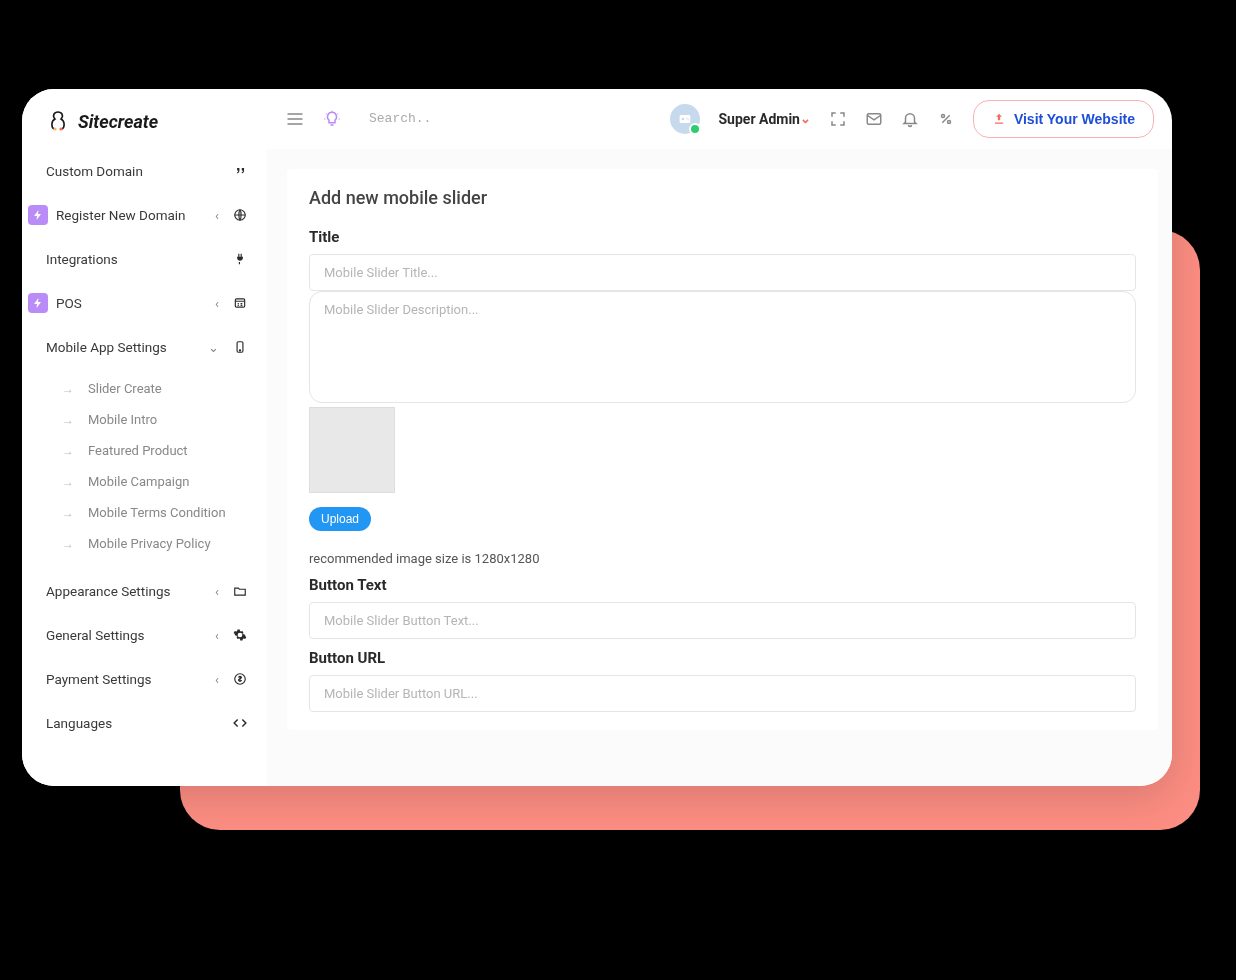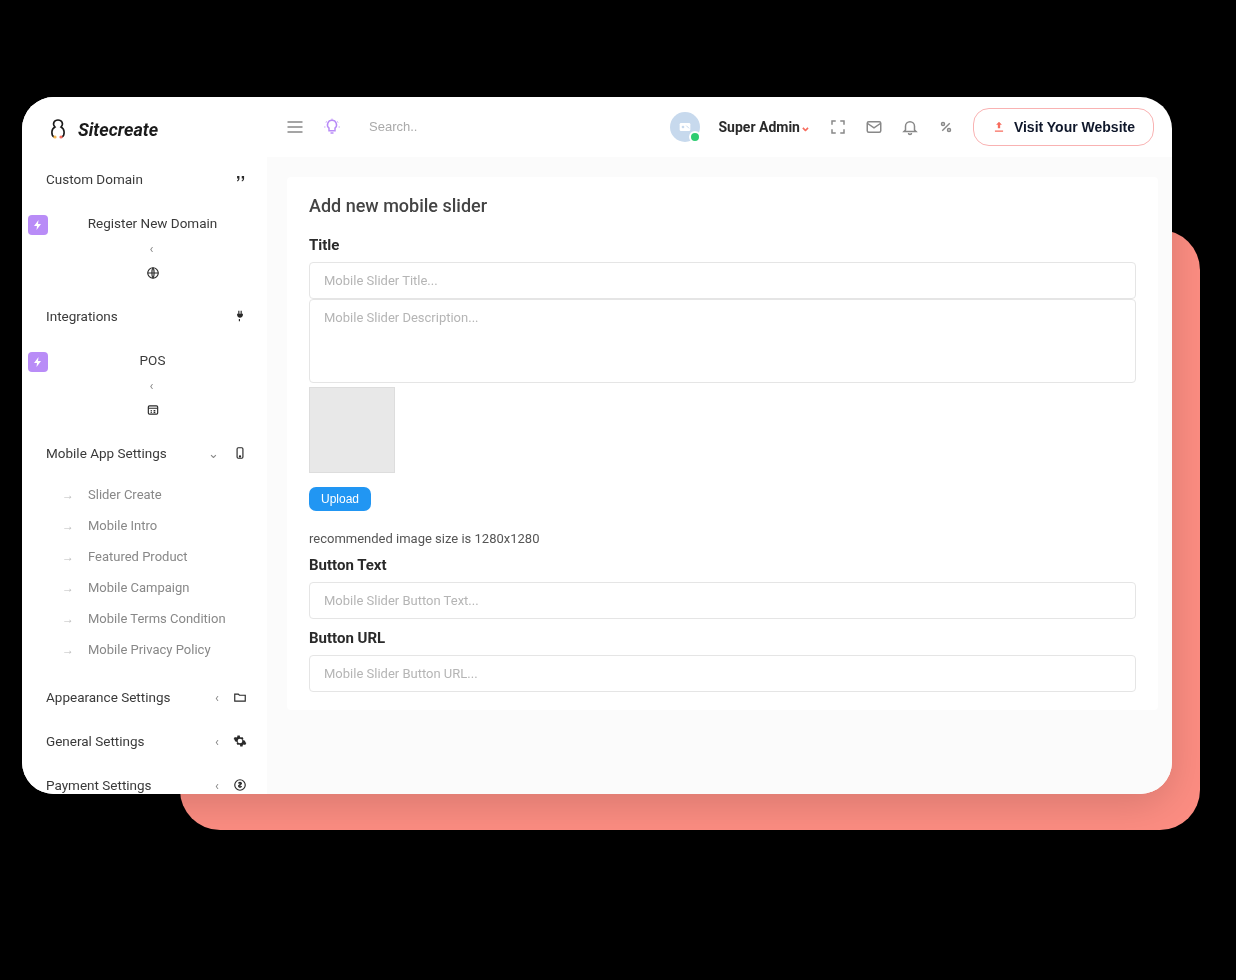--- a/index.html
+++ b/index.html
@@ -15,21 +15,21 @@
       position: absolute;
       top: 230px;
       left: 180px;
       width: 1020px;
       height: 600px;
       background: #fc8d82;
       border-radius: 40px;
     }
     .app-window {
       position: absolute;
-      top: 97px;
+      top: 89px;
       left: 22px;
       width: 1150px;
       height: 697px;
       background: #fff;
       border-radius: 32px;
       display: flex;
       overflow: hidden;
       box-shadow: 0 10px 40px rgba(0,0,0,0.15);
     }
     .sidebar {
@@ -82,21 +82,21 @@
       left: 6px;
       width: 20px;
       height: 20px;
       background: #b98cf7;
       border-radius: 4px;
       display: flex;
       align-items: center;
       justify-content: center;
       color: #fff;
     }
-    .nav-item.with-badge { padding-left: 34px; flex-direction: column; }
+    .nav-item.with-badge { padding-left: 34px; }
     .sub-list { padding: 4px 0 10px 0; }
     .sub-item {
       display: flex;
       align-items: center;
       gap: 14px;
       padding: 8px 18px 8px 40px;
       color: #888;
       font-size: 13px;
       cursor: pointer;
     }
@@ -120,20 +120,21 @@
     }
     .menu-toggle { color: #666; cursor: pointer; }
     .bulb { color: #b98cf7; cursor: pointer; }
     .search-input {
       border: none;
       outline: none;
       font-size: 13px;
       color: #c2410c;
       width: 160px;
       padding: 6px 10px;
+      font-family: Liberation Mono, monospace;
     }
     .search-input::placeholder { color: #aaa; }
     .topbar-spacer { flex: 1; }
     .avatar {
       width: 30px;
       height: 30px;
       border-radius: 50%;
       background: #c7d9ed;
       display: flex;
       align-items: center;
@@ -157,21 +158,21 @@
       color: #2a2a2a;
       font-size: 14px;
       display: flex;
       align-items: center;
       cursor: pointer;
     }
     .user-name .drop { color: #f76c5e; font-size: 13px;}
     .top-icon { color: #888; cursor: pointer; }
     .visit-btn {
       border: 1px solid #f9b2b2;
-      color: #0f172a;
+      color: #1d4ed8;
       background: #fff;
       padding: 10px 18px;
       border-radius: 16px;
       font-size: 14px;
       font-weight: 600;
       display: flex;
       align-items: center;
       gap: 8px;
       cursor: pointer;
     }
@@ -205,34 +206,34 @@
       width: 100%;
       border: 1px solid #e5e5e5;
       border-radius: 4px;
       padding: 10px 14px;
       font-size: 13px;
       color: #333;
       outline: none;
       font-family: inherit;
     }
     .text-input::placeholder, .textarea::placeholder { color: #b5b5b5; }
-    .textarea { height: 84px; resize: none; }
+    .textarea { height: 112px; resize: none; border-radius: 13px; }
     .img-preview {
       width: 86px;
       height: 86px;
       background: #e8e8e8;
       border: 1px solid #ddd;
       margin-bottom: 14px;
     }
     .upload-btn {
       background: #2196f3;
       color: #fff;
       border: none;
       padding: 5px 12px;
-      border-radius: 7px;
+      border-radius: 12px;
       font-size: 12px;
       font-weight: 500;
       cursor: pointer;
     }
     .hint {
       font-size: 13px;
       color: #555;
       margin-top: 20px;
     }
     svg { display: block; }

